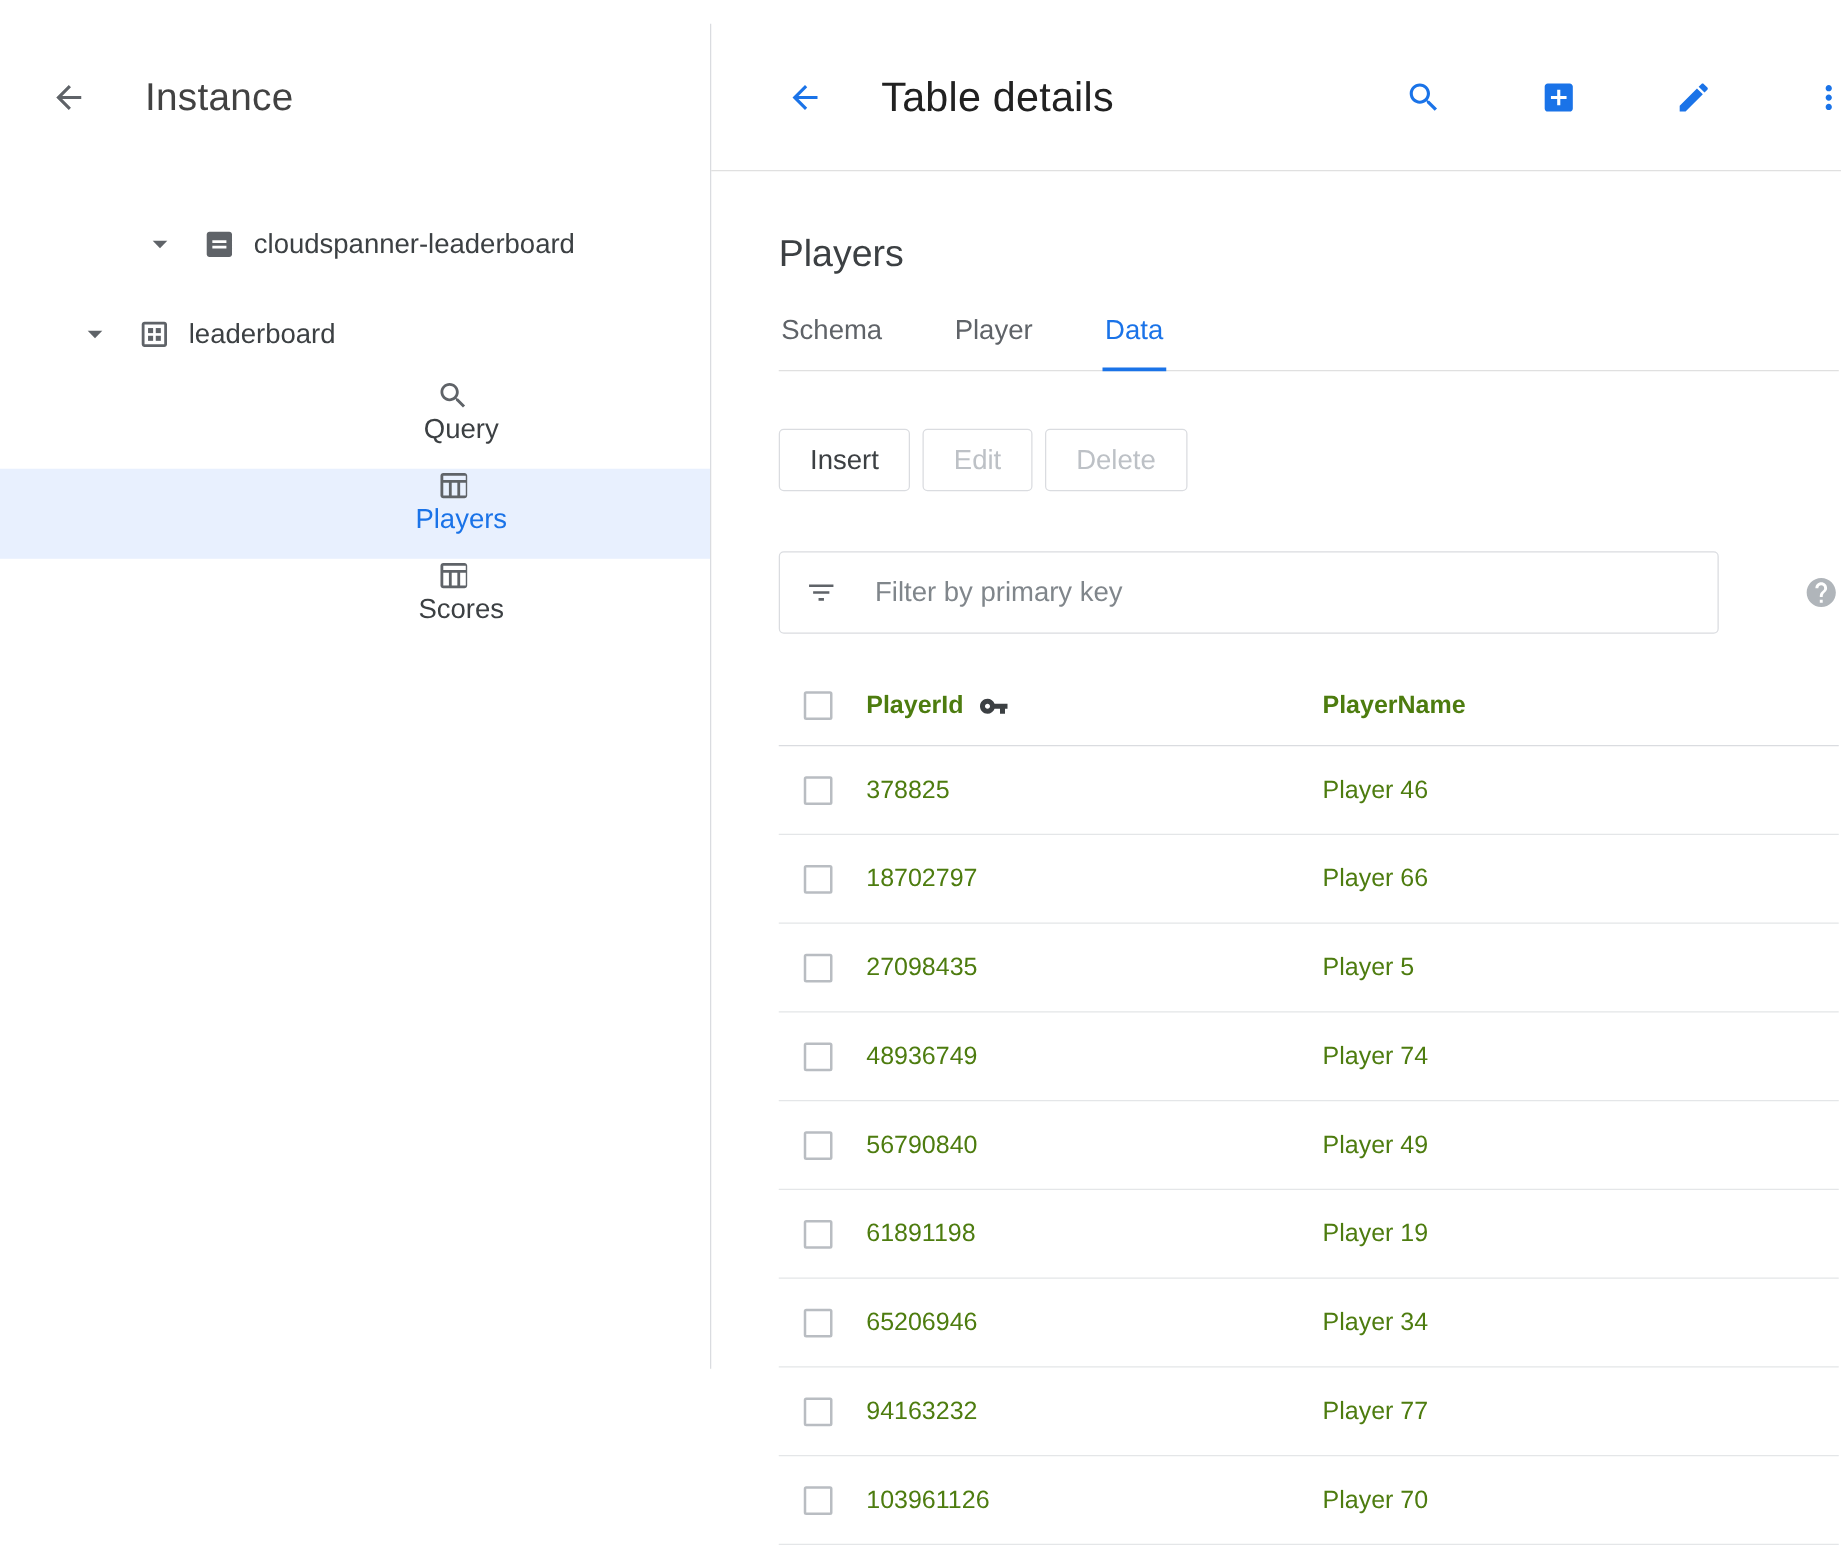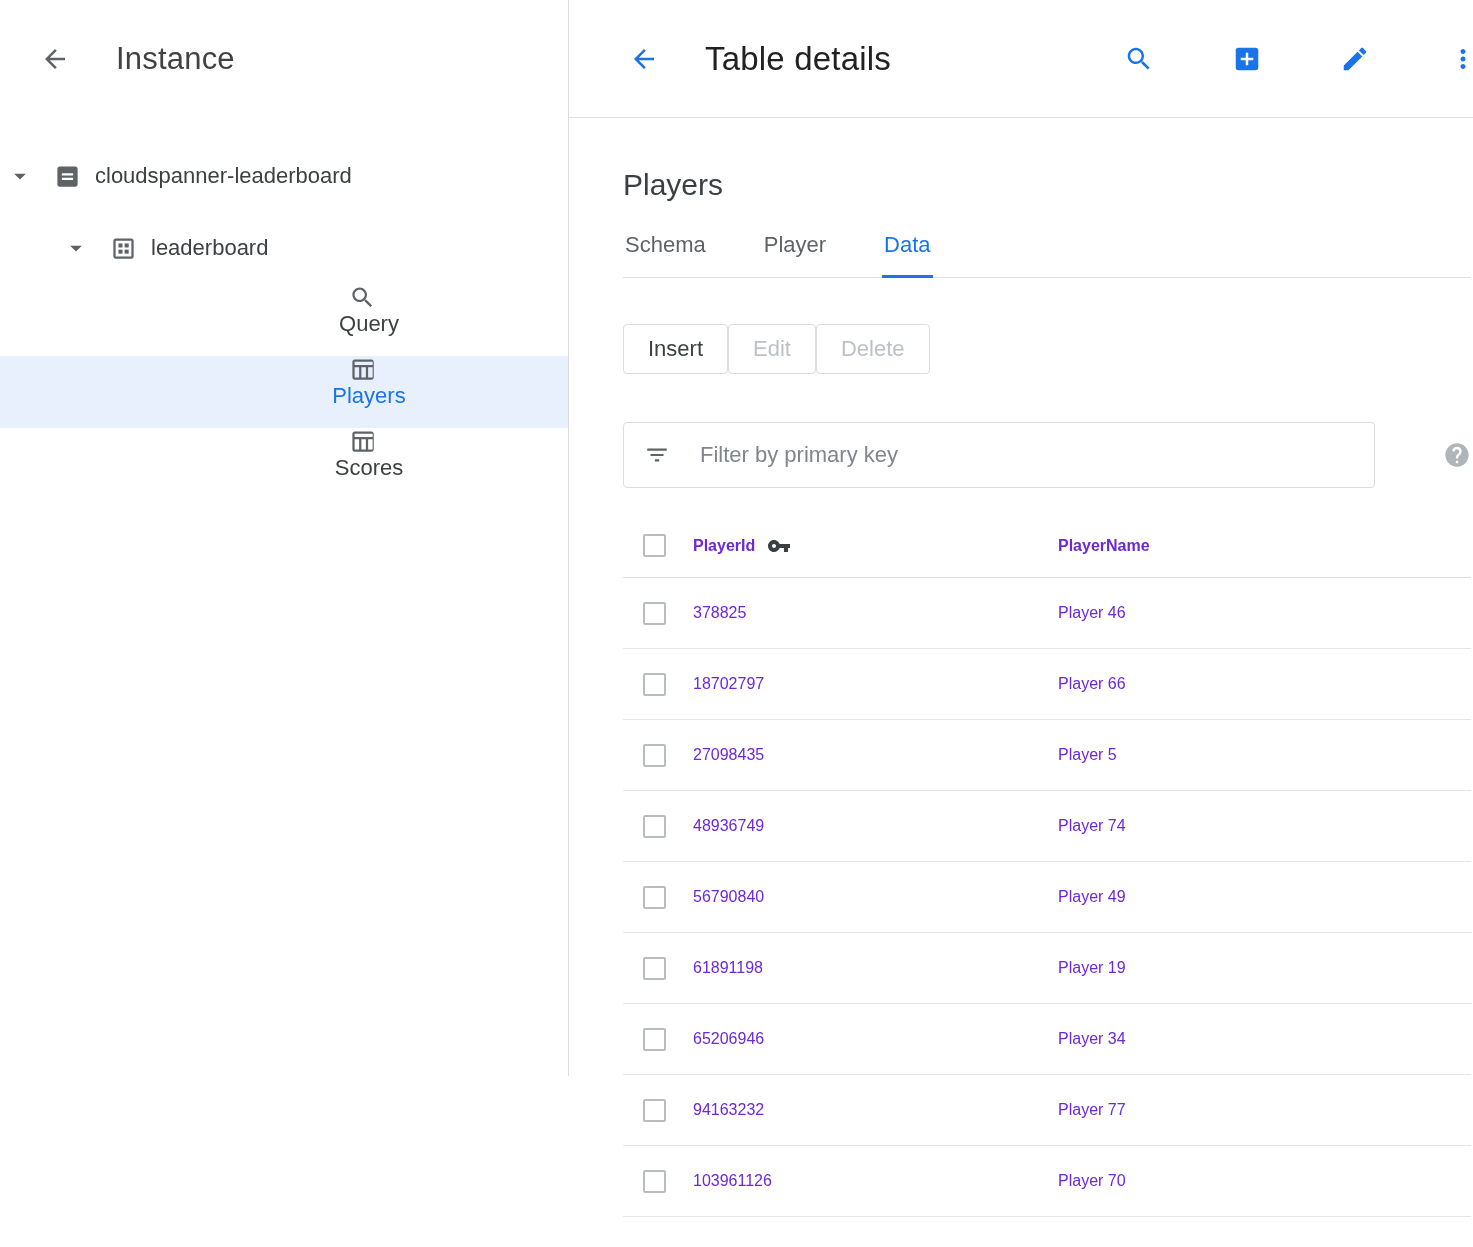--- a/index.html
+++ b/index.html
@@ -4,21 +4,21 @@
 <style>
   * { box-sizing: border-box; }
   html, body { margin: 0; padding: 0; background: #fff; }
   body {
     font-family: "Liberation Sans", sans-serif;
     color: #3c4043;
     width: 1473px;
     height: 1247px;
     overflow: hidden;
   }
-  .app { display: flex; width: 1473px; height: 1076px; }
+  .app { display: flex; width: 1473px; height: 1076px; margin-top: 19px; }
 
   
   .sidebar {
     width: 569px;
     flex: 0 0 569px;
     border-right: 1px solid #dadce0;
     background: #fff;
   }
   .sidebar-header {
     height: 118px;
@@ -36,21 +36,21 @@
   }
   .tree { padding-top: 22px; }
   .tree-row {
     display: flex;
     align-items: center;
     height: 72px;
     font-size: 22px;
     color: #3c4043;
     cursor: pointer;
   }
-  .tree-row.lvl0 { padding-left: 6px; }
+  .tree-row.lvl0 { padding-left: 6px; justify-content: center; }
   .tree-row.lvl1 { padding-left: 62px; }
   .tree-row.lvl2 { padding-left: 170px; flex-direction: column; }
   .tree-row.selected { background: #e8f0fe; }
   .tree-row.selected .t-label { color: #1a73e8; }
   .caret {
     width: 28px; height: 28px;
     display: inline-flex; align-items: center; justify-content: center;
     color: #5f6368;
     margin-right: 20px;
     flex: 0 0 28px;
@@ -116,21 +116,21 @@
     color: #5f6368;
     padding: 0 2px 17px 2px;
     margin-right: 54px;
     cursor: pointer;
     border-bottom: 3px solid transparent;
     margin-bottom: -1px;
     text-align: center;
   }
   .tab.active { color: #1a73e8; border-bottom-color: #1a73e8; }
 
-  .btn-row { margin-top: 46px; display: flex; }
+  .btn-row { margin-top: 46px; display: flex; gap: 10px; }
   .btn {
     font-family: "Liberation Sans", sans-serif;
     font-size: 22px;
     color: #3c4043;
     background: #fff;
     border: 1px solid #dadce0;
     border-radius: 4px;
     padding: 11px 24px;
     cursor: pointer;
   }
@@ -168,22 +168,22 @@
     cursor: pointer;
   }
   .help-icon svg { width: 100%; height: 100%; fill: currentColor; }
 
   .data-table { margin-top: 26px; }
   .trow {
     display: flex;
     align-items: center;
     height: 71px;
     border-bottom: 1px solid #e4e6e8;
-    font-size: 16px;
-    color: #6d28d9;
+    font-size: 20px;
+    color: #4d7c0f;
   }
   .trow.thead { height: 64px; font-weight: 700; border-bottom: 1px solid #dadce0; }
   .col-cb { flex: 0 0 70px; padding-left: 20px; display: flex; align-items: center; }
   .col-id { flex: 0 0 365px; display: flex; align-items: center; }
   .col-name { flex: 1; }
   .checkbox {
     width: 23px; height: 23px;
     border: 2px solid #b9bdc2;
     border-radius: 2px;
     background: #fff;

